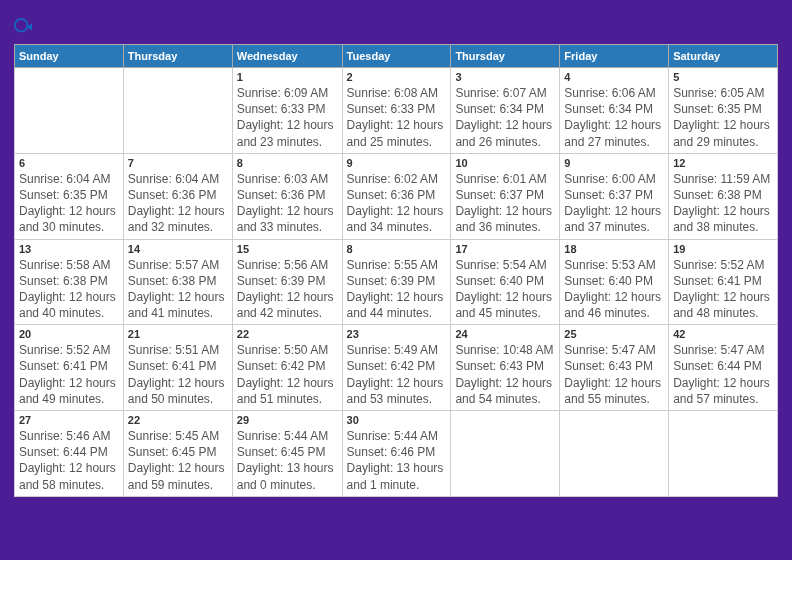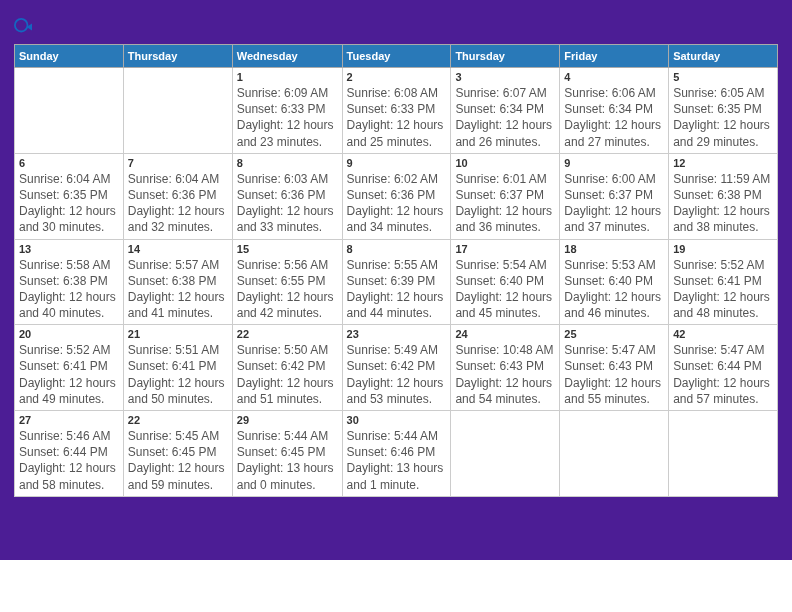--- a/index.html
+++ b/index.html
@@ -210,21 +210,21 @@
           </td>
           <td>
             <div class="day-num">14</div>
             <div class="day-info">Sunrise: 5:57 AM
 Sunset: 6:38 PM
 Daylight: 12 hours and 41 minutes.</div>
           </td>
           <td>
             <div class="day-num">15</div>
             <div class="day-info">Sunrise: 5:56 AM
-Sunset: 6:55 PM
+Sunset: 6:39 PM
 Daylight: 12 hours and 42 minutes.</div>
           </td>
           <td>
             <div class="day-num">8</div>
             <div class="day-info">Sunrise: 5:55 AM
 Sunset: 6:39 PM
 Daylight: 12 hours and 44 minutes.</div>
           </td>
           <td>
             <div class="day-num">17</div>

